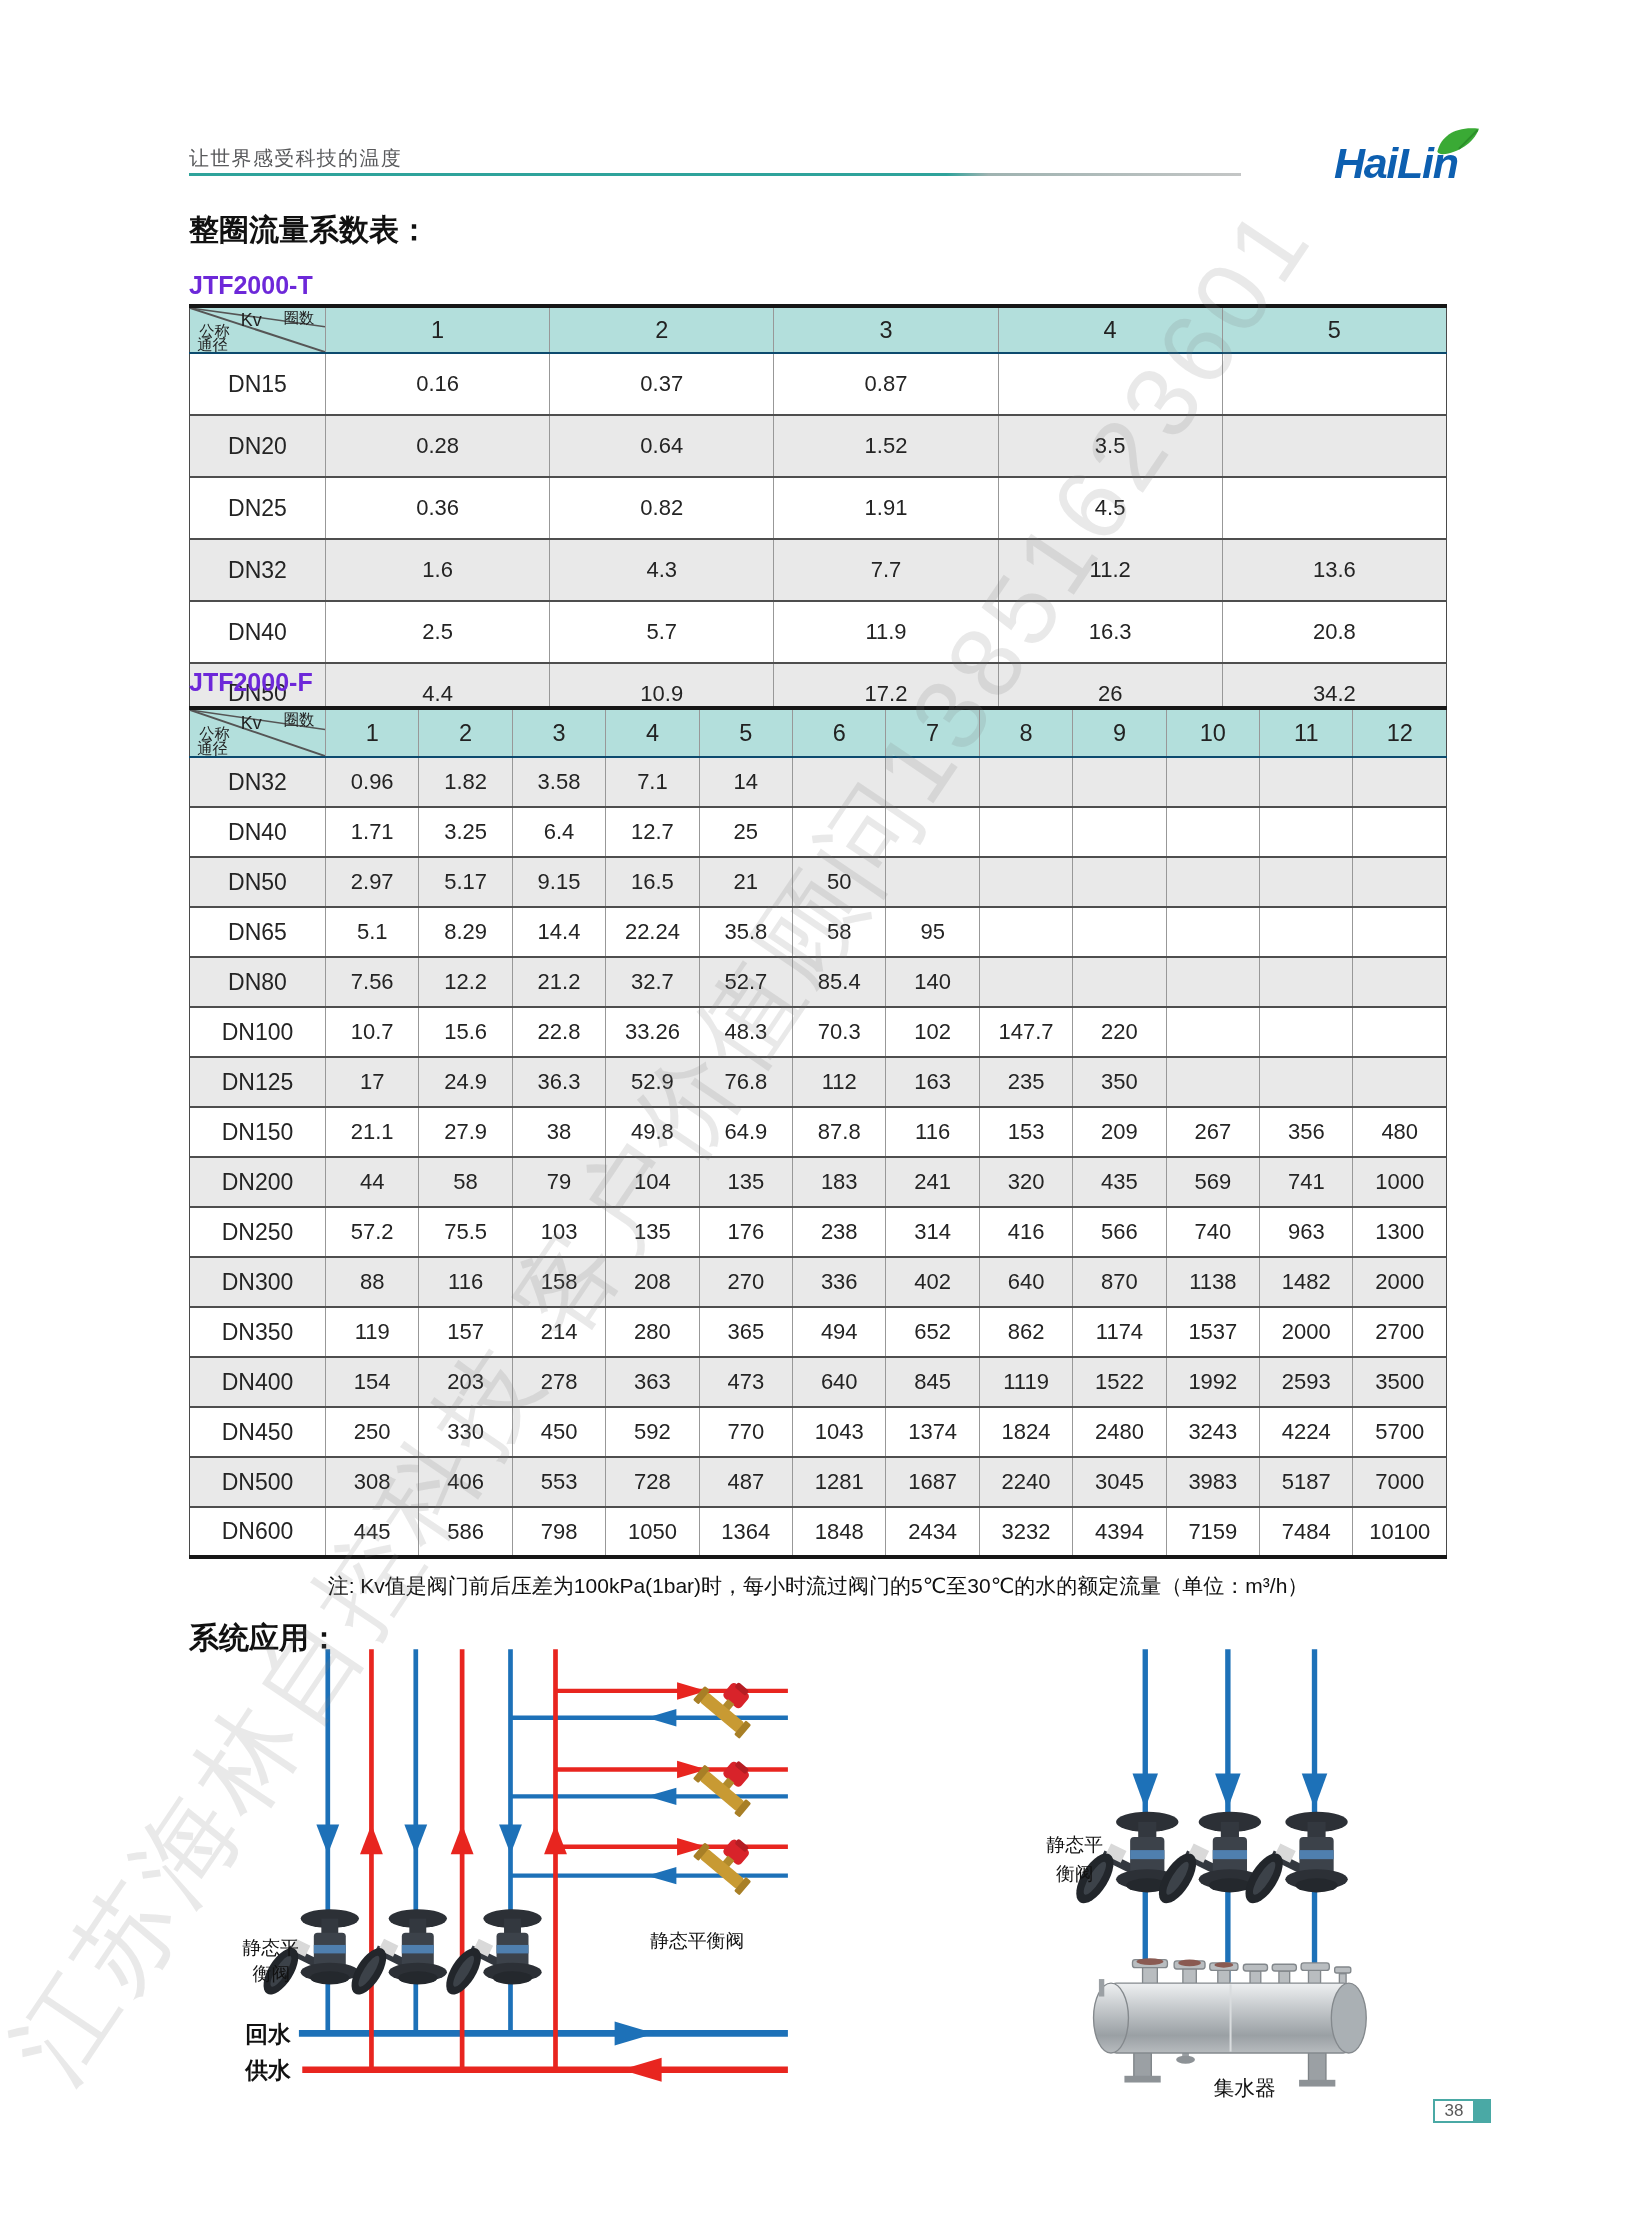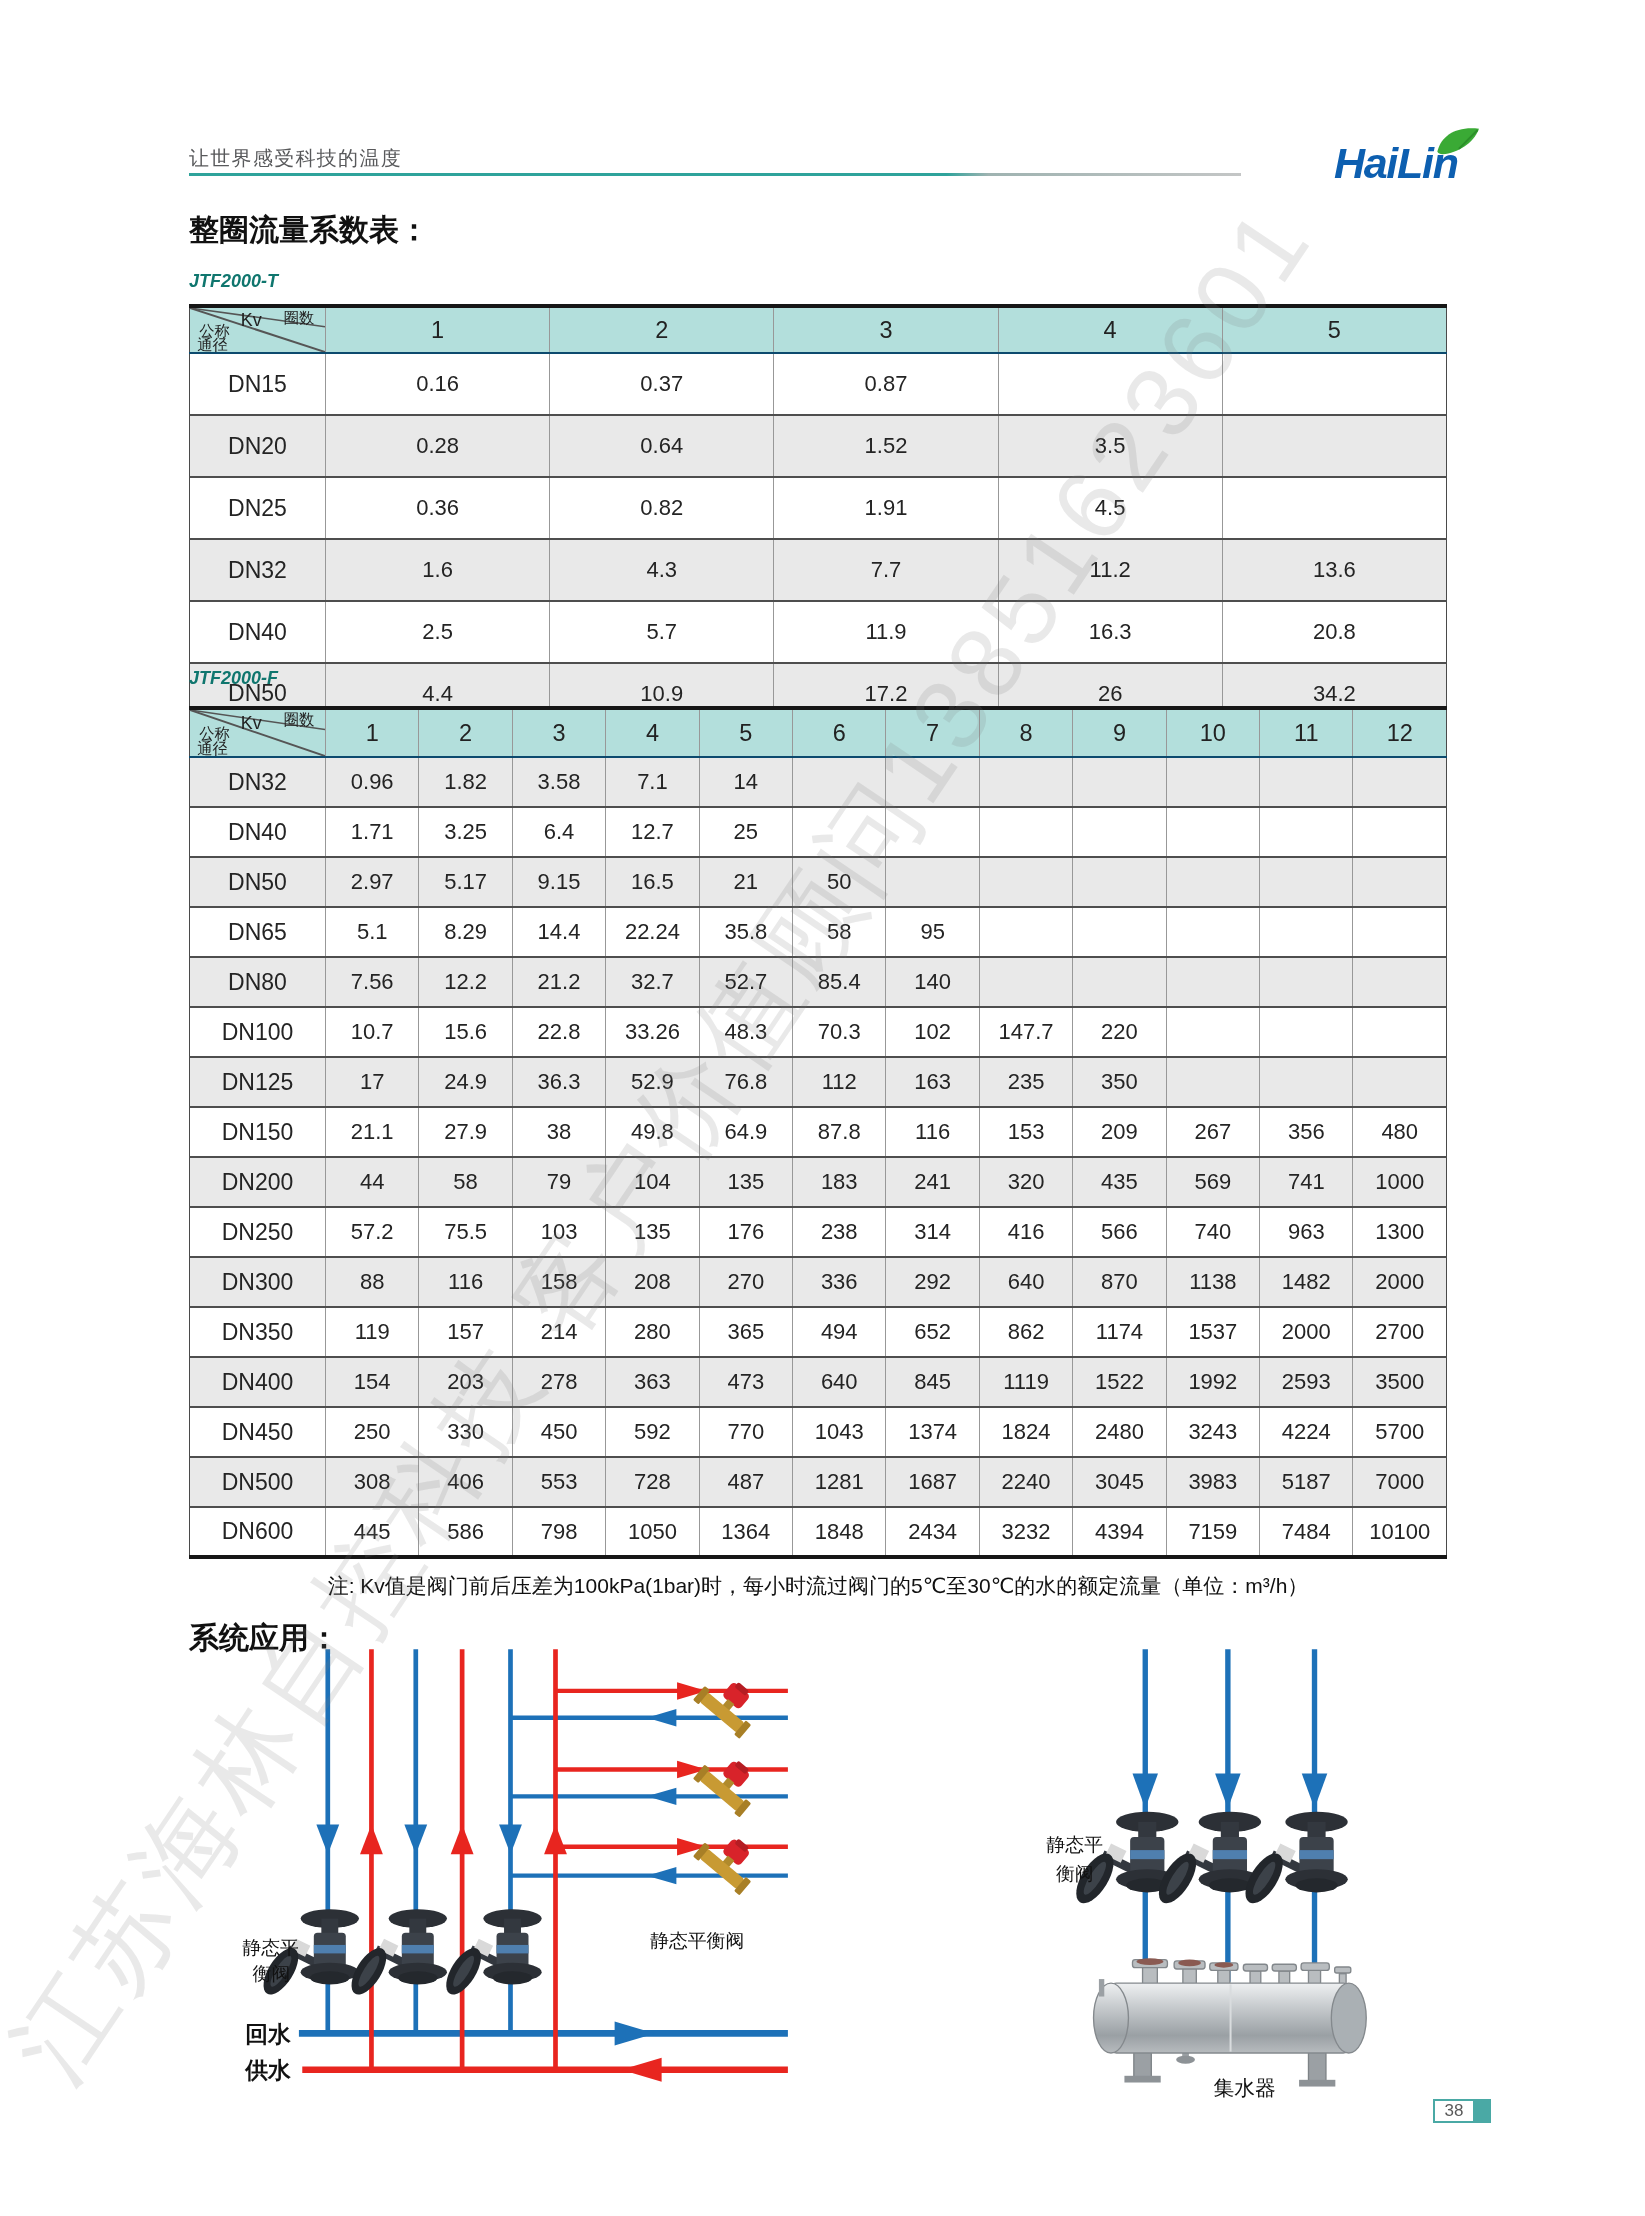--- a/index.html
+++ b/index.html
@@ -10,21 +10,21 @@
   .tagline{position:absolute;left:189px;top:145px;font-size:20px;color:#58595b;letter-spacing:1.3px;}
   .head-rule{position:absolute;left:189px;top:173px;width:1052px;height:3.4px;
     background:linear-gradient(to right,#2fa39b 0%,#2fa39b 72%,#9fb3b1 76%,#c4c6c6 100%);}
   .logo{position:absolute;left:1334px;top:130px;width:161px;height:54px;}
   .logo .word{position:absolute;left:0;top:9.4px;font-size:43px;font-weight:900;font-style:italic;
     color:#0d5fb0;letter-spacing:-1.3px;font-family:"Liberation Sans",sans-serif;}
   .logo svg{position:absolute;left:102px;top:-4px;}
 
   
   .h1{position:absolute;left:189px;font-size:30px;font-weight:bold;color:#111;}
-  .h2{position:absolute;left:189px;font-size:18px;font-weight:bold;color:#0f766e;letter-spacing:0;font-style:italic;}
+  .h2{position:absolute;left:189px;font-size:25px;font-weight:bold;color:#6d28d9;letter-spacing:0;}
 
   
   table.flow{position:absolute;left:189px;border-collapse:collapse;table-layout:fixed;width:1258px;
     border-left:1.3px solid #4a4a4a;border-right:1.3px solid #4a4a4a;
     border-top:4px solid #161616;border-bottom:4px solid #161616;background:#fff;}
   table.flow col.c-label{width:136px;}
   table.flow thead th{background:#b3dfdc;border-bottom:2px solid #0c4a6e;font-size:23.5px;font-weight:400;color:#222;}
   table.flow th,table.flow td{border-left:1.3px solid #989898;text-align:center;padding:0;color:#242424;}
   table.flow th:first-child{border-left:none;}
   table.flow tbody tr th,table.flow tbody tr td{border-top:2px solid #4e4e4e;}
@@ -332,21 +332,21 @@
           <td>1300</td>
         </tr>
         <tr>
           <th class="dn">DN300</th>
           <td>88</td>
           <td>116</td>
           <td>158</td>
           <td>208</td>
           <td>270</td>
           <td>336</td>
-          <td>292</td>
+          <td>402</td>
           <td>640</td>
           <td>870</td>
           <td>1138</td>
           <td>1482</td>
           <td>2000</td>
         </tr>
         <tr>
           <th class="dn">DN350</th>
           <td>119</td>
           <td>157</td>

